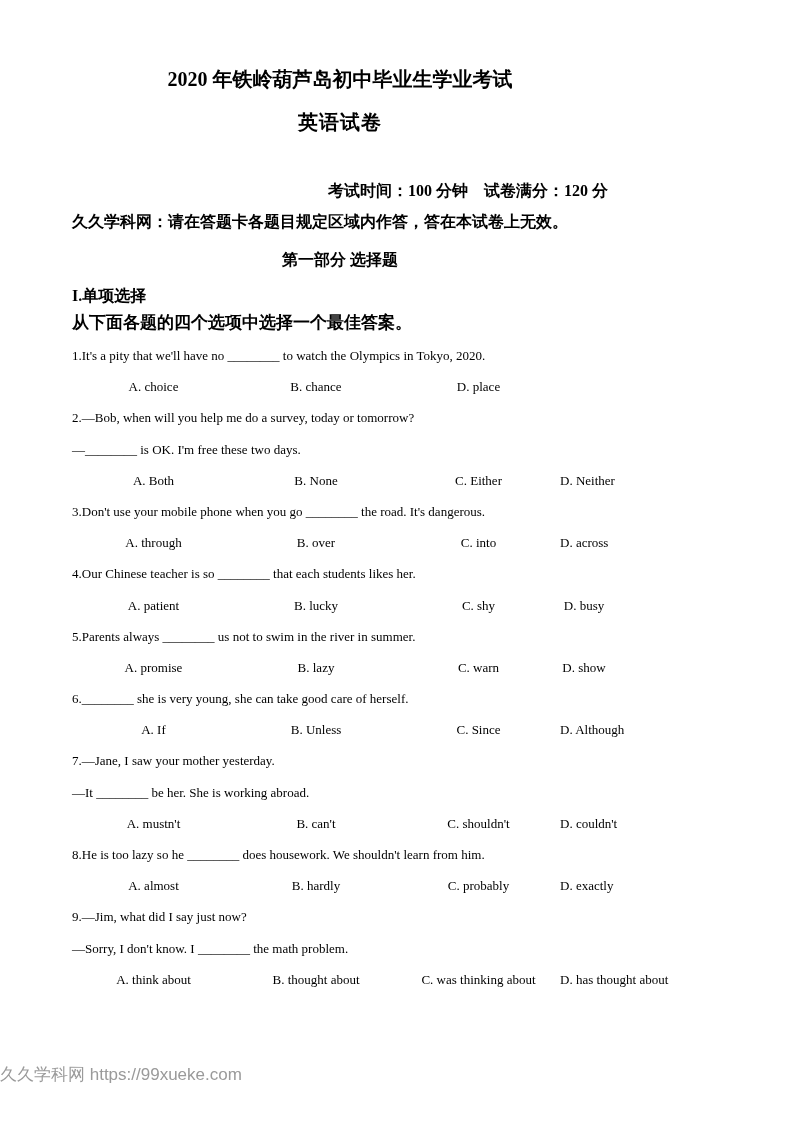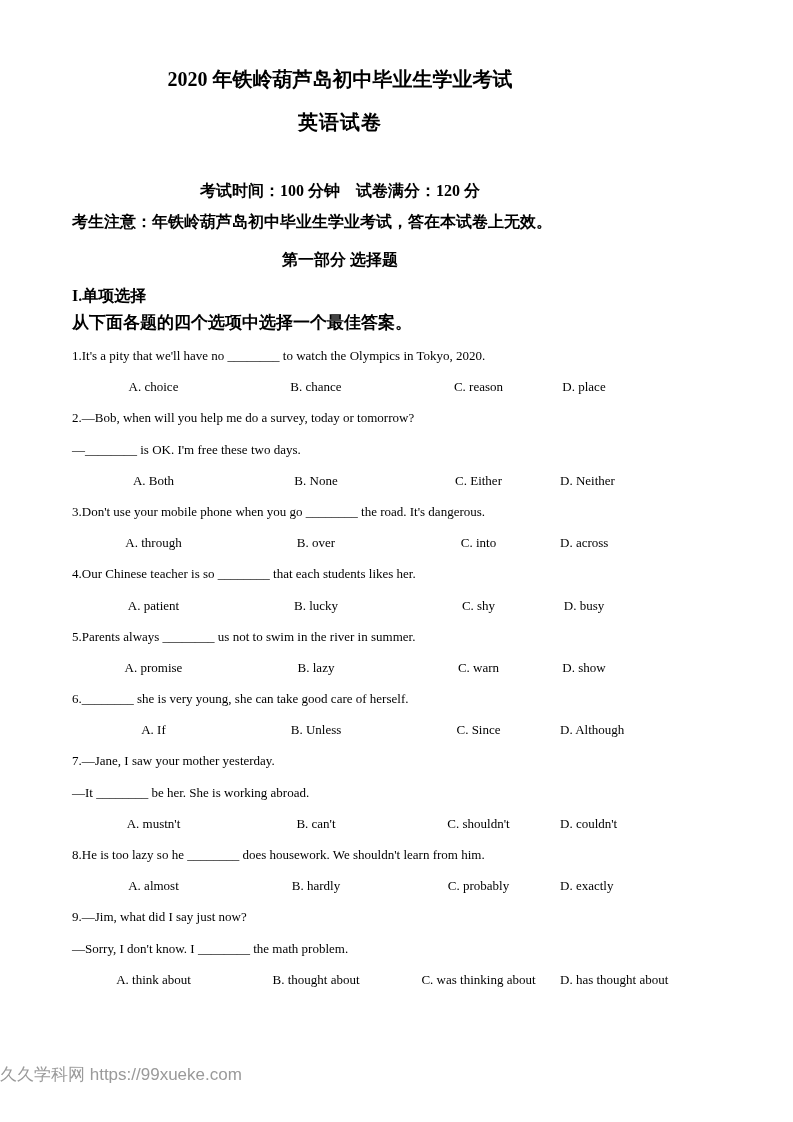--- a/index.html
+++ b/index.html
@@ -26,21 +26,21 @@
   }
   .doc-subtitle {
     text-align: center;
     font-weight: bold;
     font-size: 20px;
     line-height: 24px;
     margin-top: 19px;
     letter-spacing: 1px;
   }
   .exam-info {
-    text-align: center;
+    text-align: right;
     font-weight: bold;
     font-size: 16px;
     line-height: 21px;
     margin-top: 46px;
     font-family: Liberation Serif, serif;
   }
   .notice {
     font-weight: bold;
     font-size: 16px;
     line-height: 21px;
@@ -98,34 +98,33 @@
 <body>
 
 <div class="page">
 
   <div class="doc-title">2020 年铁岭葫芦岛初中毕业生学业考试</div>
 
   <div class="doc-subtitle">英语试卷</div>
 
   <div class="exam-info">考试时间：100 分钟　试卷满分：120 分</div>
 
-  <div class="notice">考生注意：年铁岭葫芦岛初中毕业生学业考试，答在本试卷上无效。</div>
+  <div class="notice">久久学科网：请在答题卡各题目规定区域内作答，答在本试卷上无效。</div>
 
   <div class="part-heading">第一部分 选择题</div>
 
   <div class="section-heading">I.单项选择</div>
 
   <div class="instruction">从下面各题的四个选项中选择一个最佳答案。</div>
 
   <div class="questions">
       <div class="qline">1.It's a pity that we'll have no ________ to watch the Olympics in Tokyo, 2020.</div>
       <div class="qline options-row">
         <span class="option">A. choice</span>
         <span class="option">B. chance</span>
-        <span class="option">C. reason</span>
         <span class="option">D. place</span>
       </div>
       <div class="qline">2.—Bob, when will you help me do a survey, today or tomorrow?</div>
       <div class="qline">—________ is OK. I'm free these two days.</div>
       <div class="qline options-row">
         <span class="option">A. Both</span>
         <span class="option">B. None</span>
         <span class="option">C. Either</span>
         <span class="option">D. Neither</span>
       </div>

